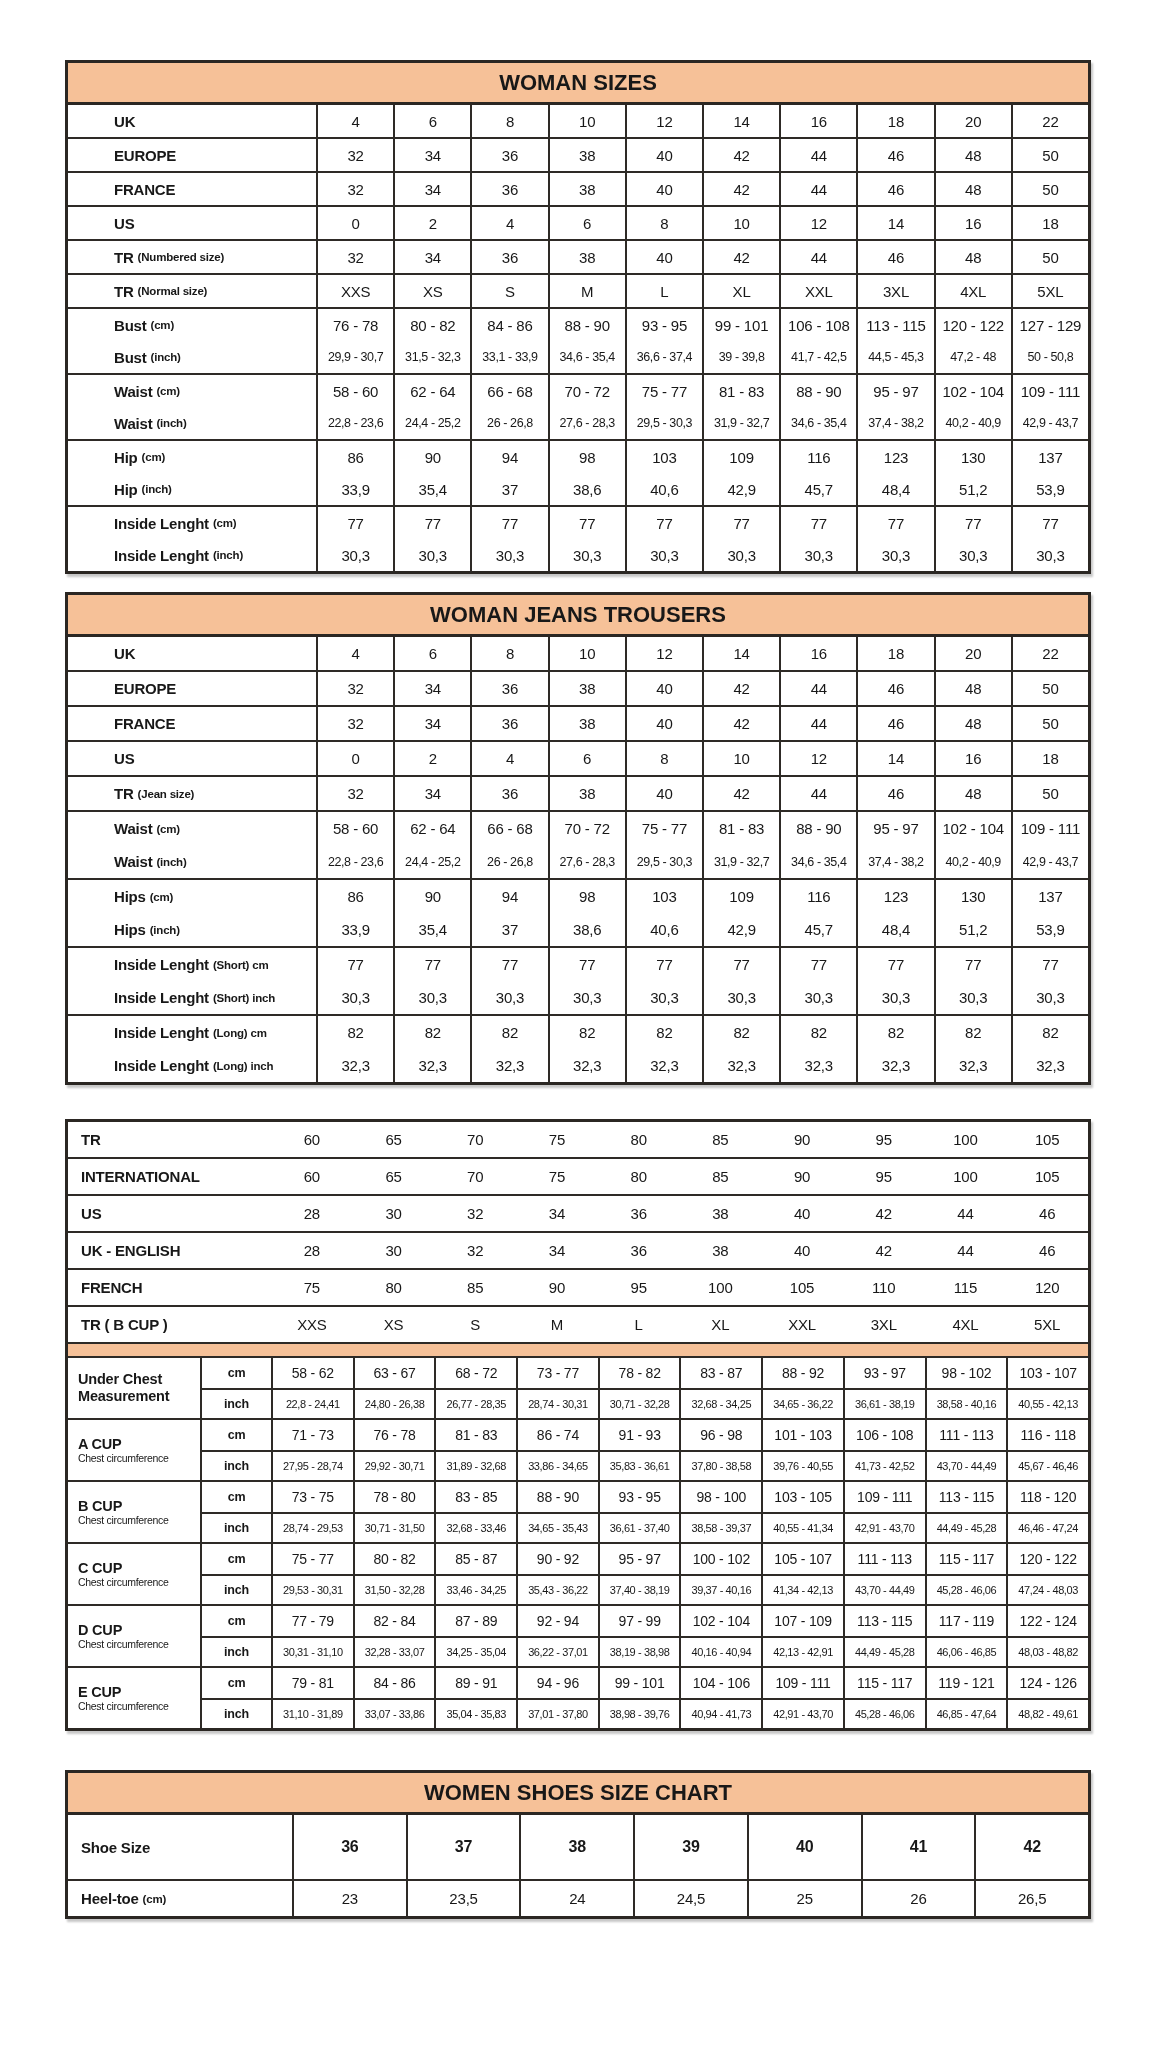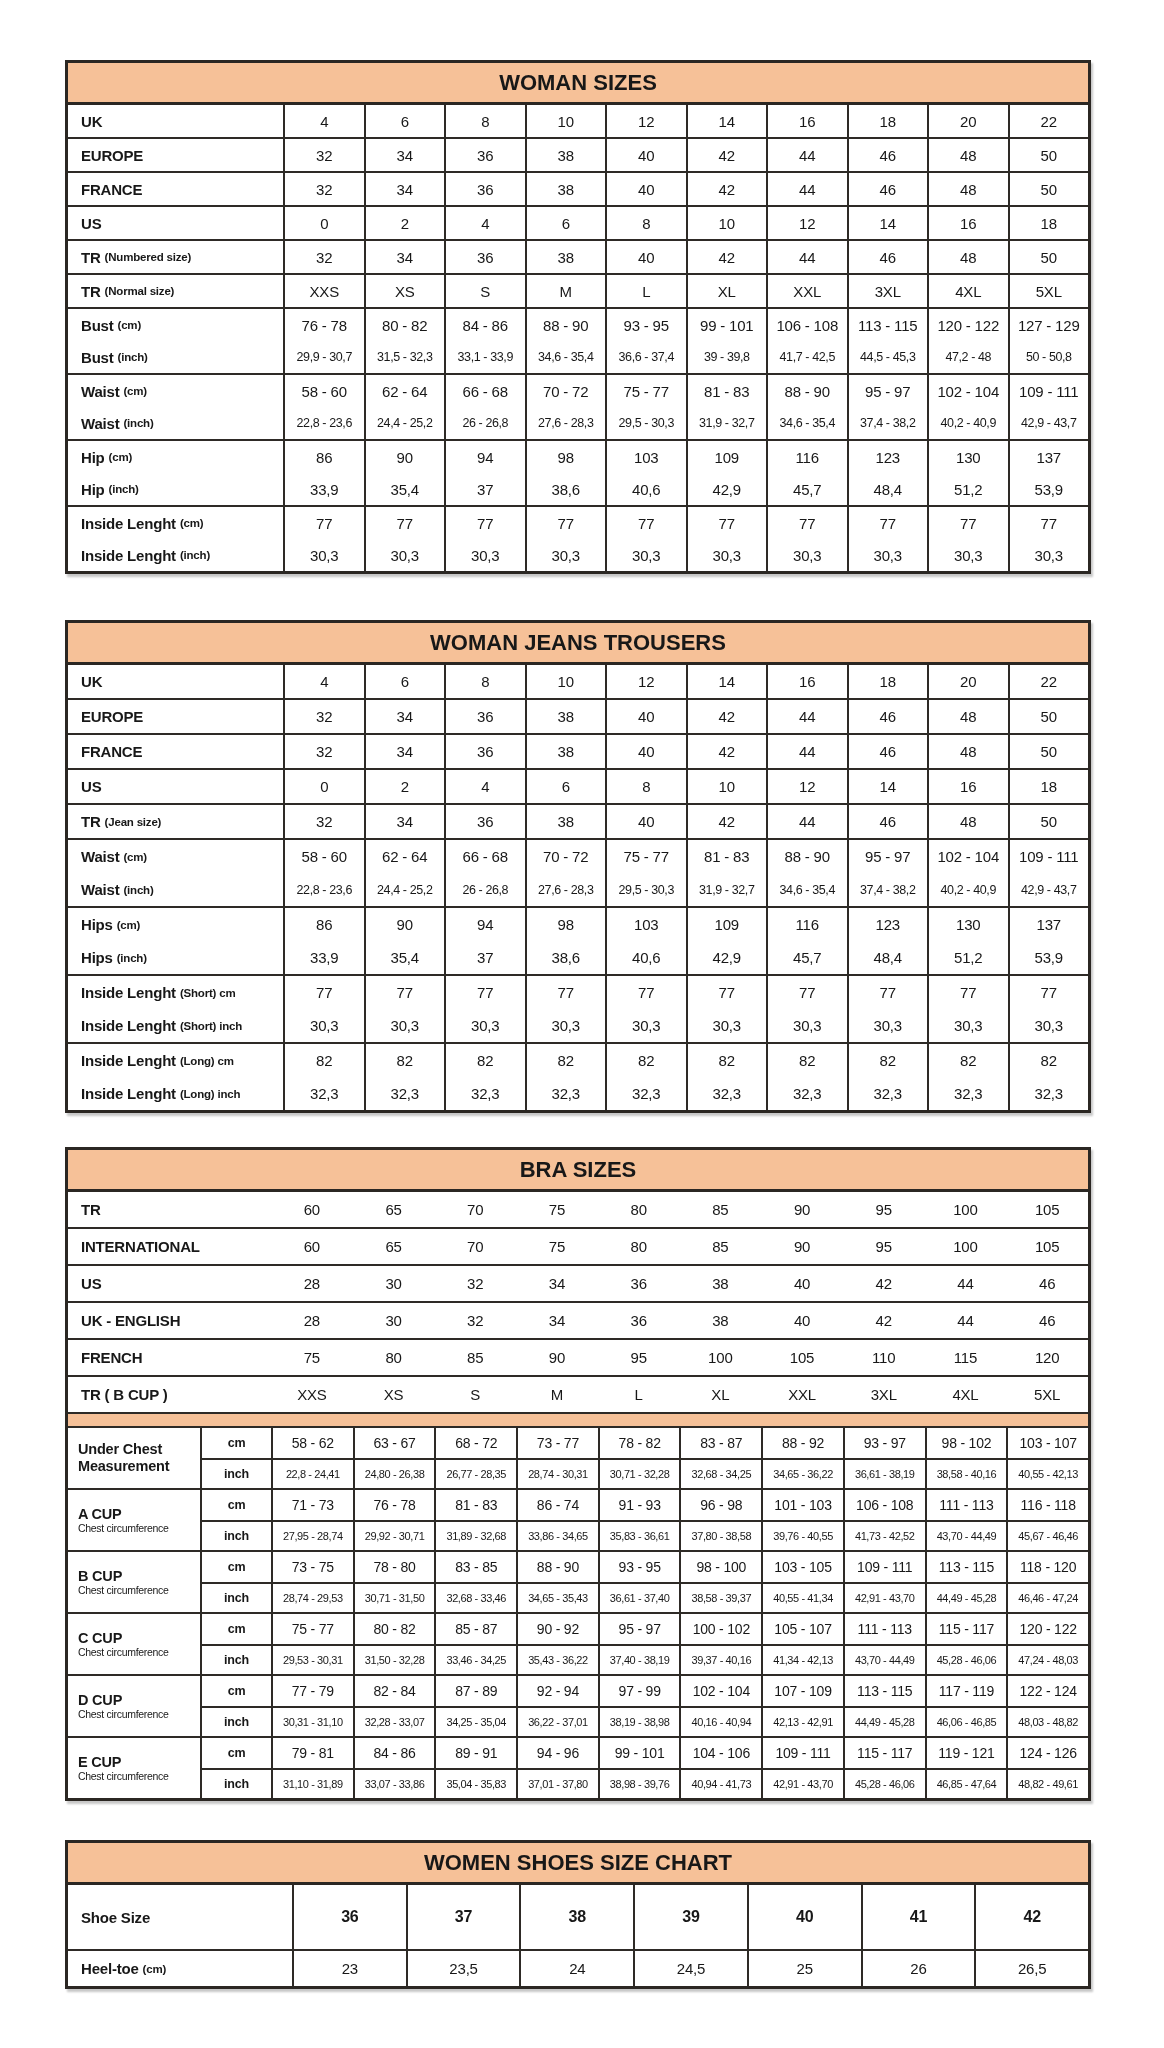--- a/index.html
+++ b/index.html
@@ -6,33 +6,33 @@
   .sheet{
     position:relative;width:1156px;height:2048px;background:#fff;
     font-family:"Liberation Sans", sans-serif;color:#181818;overflow:hidden;
     letter-spacing:-0.2px;
   }
   .size-table{
     margin:0 65px;border:3px solid #2b2723;background:#fff;
     box-shadow:2px 3px 2px rgba(0,0,0,.22);
   }
   .t1{margin-top:60px;}
-  .t2{margin-top:46px;}
+  .t2{margin-top:18px;}
   .t3{margin-top:34px;}
   .t4{margin-top:39px;}
   .table-header{
     background:#f6c198;text-align:center;padding:7px 0 6px;
     border-bottom:3px solid #2b2723;
   }
   .table-title{font-weight:bold;font-size:22px;letter-spacing:0;}
   .table-subtitle{font-weight:bold;font-size:12.5px;margin-top:1px;letter-spacing:0;}
   .group{border-top:2px solid #2e2a26;}
   .tbody > .group:first-child{border-top:none;}
   .row{display:grid;}
-  .cols10 .row{grid-template-columns:215px repeat(10,1fr);}
+  .cols10 .row{grid-template-columns:215px repeat(10,1fr);padding-left:33px;}
   .flat10 .row{grid-template-columns:203px repeat(10,1fr);}
   .cols7 .row{grid-template-columns:224px repeat(7,1fr);}
   .cell{
     display:flex;align-items:center;justify-content:center;
     font-size:15px;min-height:32px;padding:0 2px;box-sizing:border-box;
   }
   .t2 .cell{min-height:33px;}
   .flat10 .cell{min-height:35px;}
   .label-cell{justify-content:flex-start;padding-left:13px;font-weight:bold;text-align:left;}
   .lab-main{font-size:15px;font-weight:bold;}
@@ -532,23 +532,20 @@
             <div class="cell value-cell vline">32,3</div>
             <div class="cell value-cell vline">32,3</div>
             <div class="cell value-cell vline">32,3</div>
             <div class="cell value-cell vline">32,3</div>
           </div>
         </div>
       </div>
   </section>
 
   <section class="size-table t3">
-    <div class="table-header">
-      <div class="table-title">BRA SIZES</div>
-    </div>
     <div class="tbody flat10">
         <div class="group">
           <div class="row">
             <div class="cell label-cell">
               <span class="lab-main">TR</span>
             </div>
             <div class="cell value-cell">60</div>
             <div class="cell value-cell">65</div>
             <div class="cell value-cell">70</div>
             <div class="cell value-cell">75</div>

